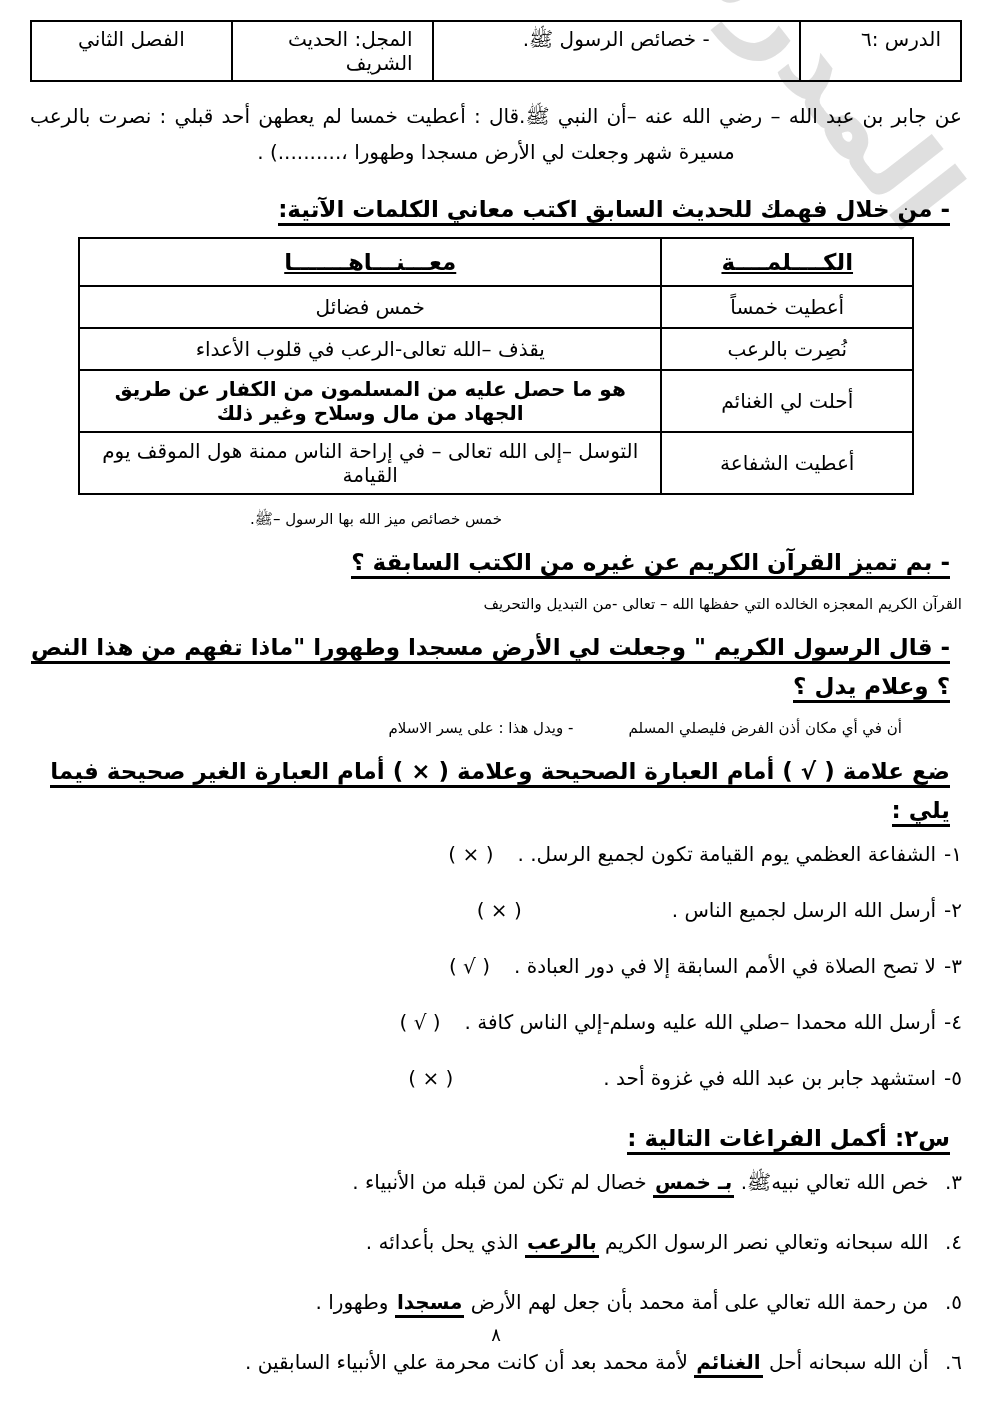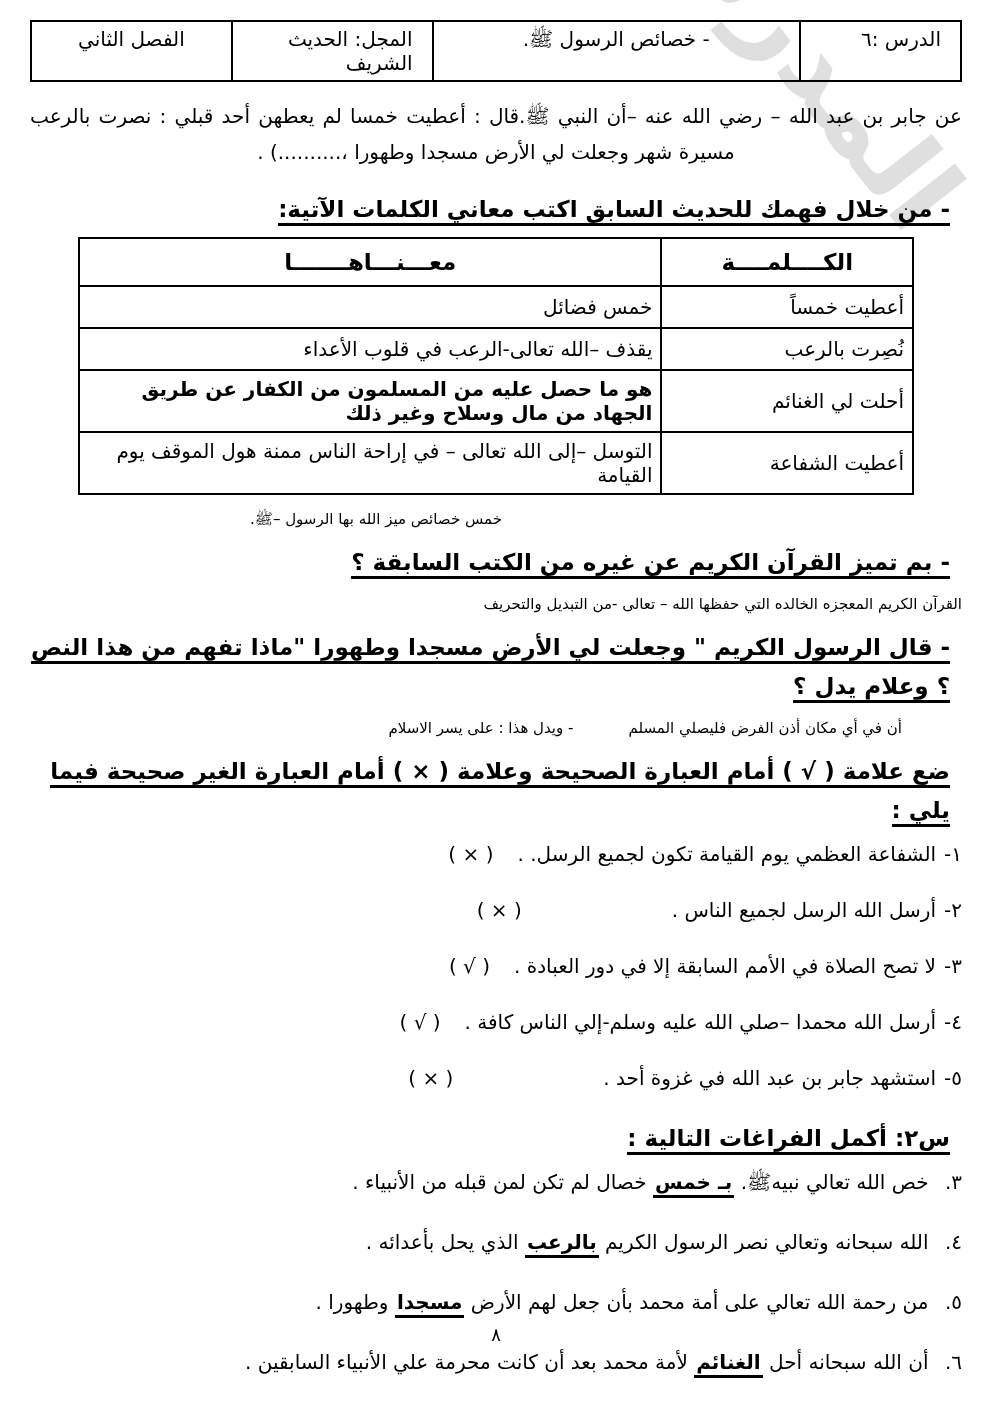--- a/index.html
+++ b/index.html
@@ -48,22 +48,22 @@
   .hd > span { border-bottom:3px solid #000; padding-bottom:1px; }
 
   
   table.vocab-table {
     width:calc(100% - 96px); margin:2px 48px 12px 48px;
     border-collapse:collapse; table-layout:fixed;
   }
   table.vocab-table th, table.vocab-table td {
     border:2px solid #000; text-align:center; padding:6px 8px;
   }
-  table.vocab-table th { font-size:23px; font-weight:bold; height:34px; }
-  table.vocab-table td { font-size:20px; height:28px;text-align:right; }
+  table.vocab-table th { font-size:23px; font-weight:bold; height:34px;text-decoration:underline; }
+  table.vocab-table td { font-size:20px; height:28px; }
   td.w, th.w { width:28%; }
   td.bold-sm { font-weight:bold; font-size:17px; }
 
   .ans { font-size:15px; line-height:1.6; margin:10px 0 12px 0; white-space:nowrap; }
   .ans-count { margin-right:460px; }
   .ans-quran { margin-right:0; white-space:normal; }
   .ans-text  { margin-right:60px; }
   .gap-mid { display:inline-block; width:55px; }
 
   .tf-item { font-size:20px; margin:0 0 26px 0; line-height:1.5;text-align:right; }

